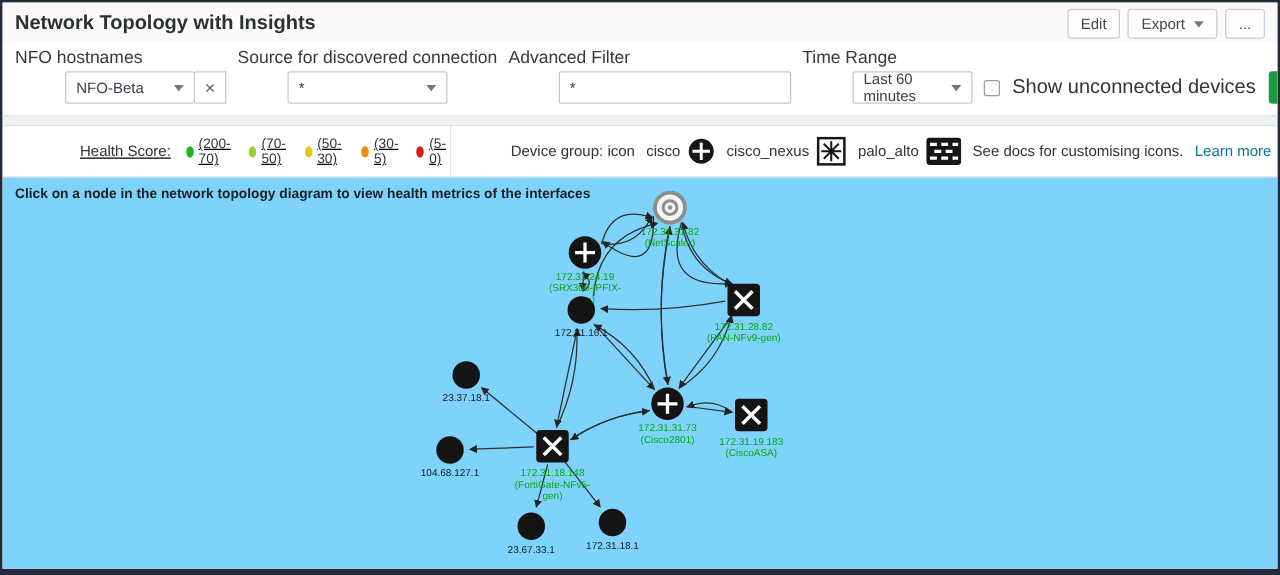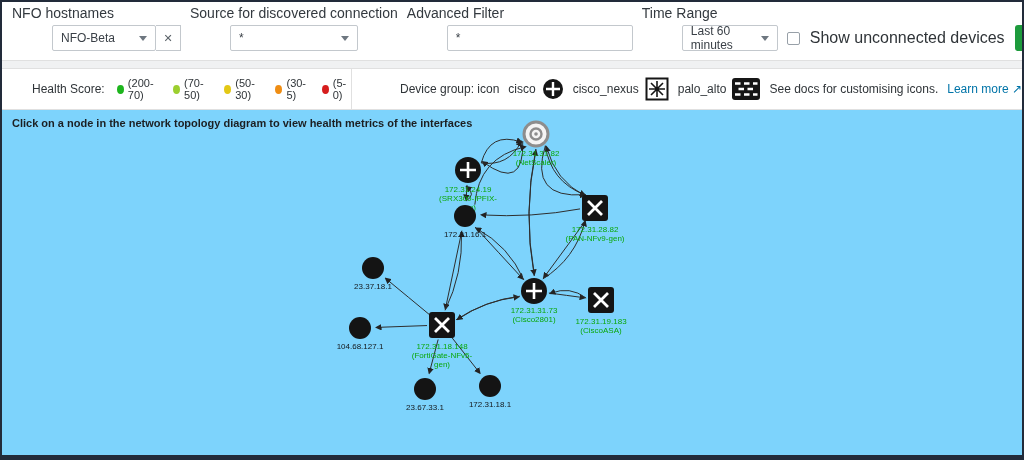--- a/index.html
+++ b/index.html
@@ -35,21 +35,21 @@
   .cb-label { font-size:16px; color:#2f3438; white-space:nowrap; }
   .submit { border:none; border-radius:3px; color:#fff; font-size:12px; padding:6px 14px;
             font-weight:bold; cursor:pointer; }
   .link { font-size:12px; text-decoration:none; cursor:pointer; white-space:nowrap; }
 
   
   .band { height:9px; background:#f0f1f2; border-top:1px solid #e0e0e0; border-bottom:1px solid #e0e0e0; }
 
   
   .legend { display:flex; align-items:stretch; background:#fff; height:41px; border-bottom:1px solid #e0e0e0; }
-  .legend-left { display:flex; align-items:center; gap:12px; padding-left:30px; width:432px; }
+  .legend-left { display:flex; align-items:center; gap:12px; padding-left:62px; width:432px;text-decoration:underline; }
   .legend-right { display:flex; align-items:center; gap:9px; padding-left:48px;
                   border-left:1px solid #e0e0e0; flex:1; }
   .lg-text { font-size:12px; color:#2f3438; white-space:nowrap; }
   .score-item { display:flex; align-items:center; gap:4px; }
   .dot { width:9px; height:9px; border-radius:50%; }
   .score-label { font-size:11px; color:#2f3438; }
   .dev-item { display:flex; align-items:center; gap:6px; }
 
   
   .main { flex:1; position:relative; background:#7dd3fc; overflow:hidden; }
@@ -57,20 +57,31 @@
                  color:#1c1f22; z-index:2; }
   svg.topo { position:absolute; top:0; left:0; }
   .edge { fill:none; stroke:#2e2e2e; stroke-width:1; }
   .node-label { font-size:8px; text-anchor:middle; font-family:"Liberation Sans", sans-serif; }
 </style>
 </head>
 <body>
 
 <div class="page">
 
+  <div class="header">
+    <div class="title">Network Topology with Insights</div>
+    <div class="header-actions">
+      <button class="btn">Edit</button>
+      <button class="btn">
+          <span>Export</span>
+          <span class="caret"></span>
+        </button>
+      <button class="btn">...</button>
+    </div>
+  </div>
 
   <div class="filters">
     <div class="field">
       <div class="flabel">NFO hostnames</div>
       <div class="control-row">
         <div class="select" style="width:104px;">
           <span>NFO-Beta</span>
           <span class="caret"></span>
         </div>
         <div class="clear-btn">

